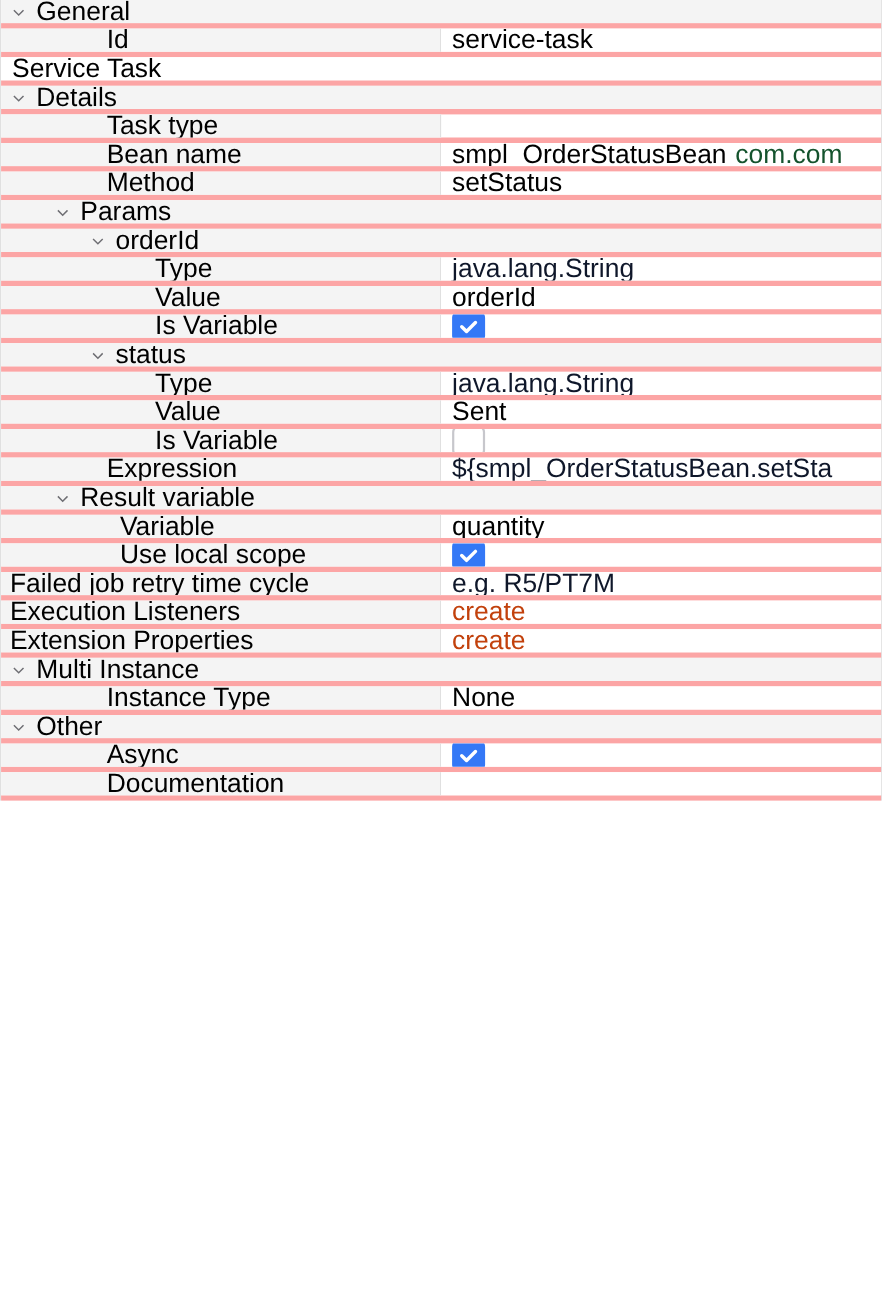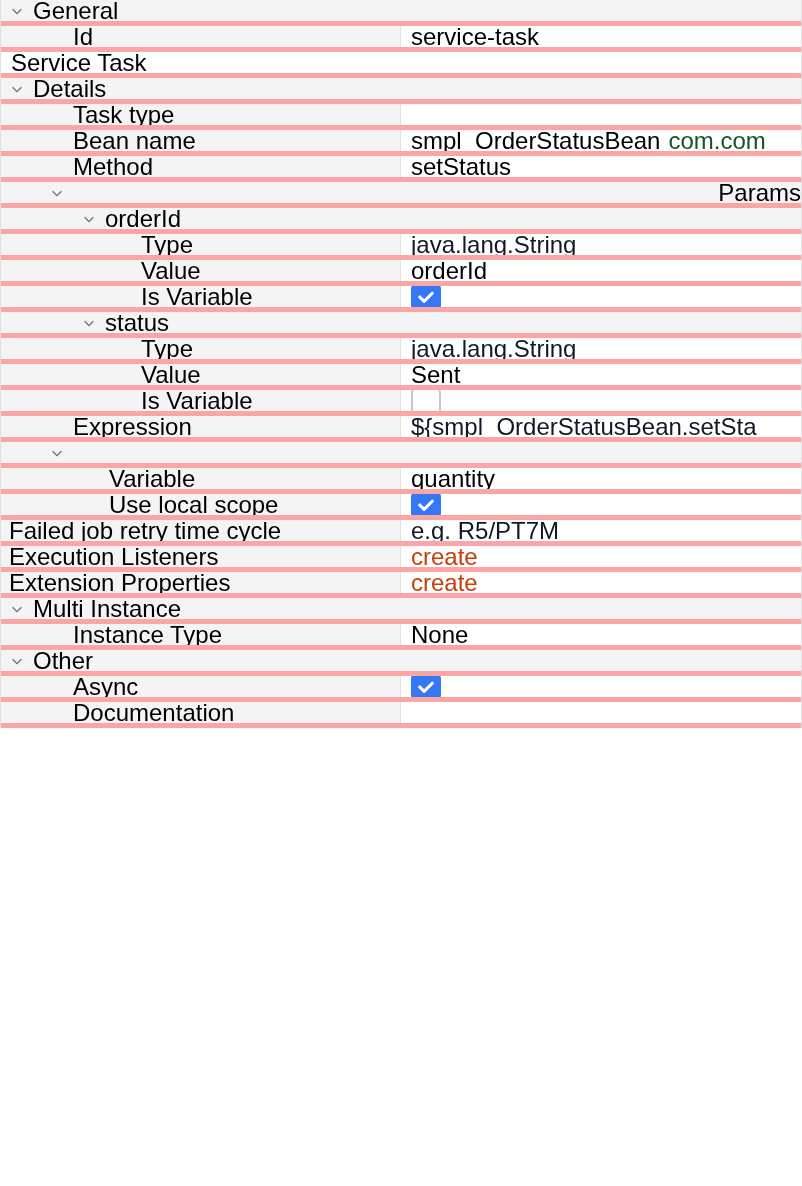--- a/index.html
+++ b/index.html
@@ -59,24 +59,24 @@
     height: 16px;
     margin-left: 8px;
     margin-right: 8px;
     transform: rotate(0deg);
   }
   .chevron svg {
     width: 14px;
     height: 14px;
   }
   .indent-0 { padding-left: 0; }
-  .indent-1 { padding-left: 40px; justify-content: space-between; }
+  .indent-1 { padding-left: 40px; }
   .indent-2 { padding-left: 72px; }
   .indent-plain-0 { padding-left: 8px; }
-  .indent-plain-1 { padding-left: 72px; }
+  .indent-plain-1 { padding-left: 96px; }
   .indent-plain-2 { padding-left: 108px; }
   .indent-plain-3 { padding-left: 140px; }
   .checkbox {
     width: 30px;
     height: 30px;
     border-radius: 7px;
     display: inline-flex;
     align-items: center;
     justify-content: center;
     flex-shrink: 0;
@@ -226,20 +226,21 @@
     <div class="value muted">${smpl_OrderStatusBean.setSta</div>
   </div>
 
   <div class="row">
     <div class="label full indent-1">
       <span class="chevron">
         <svg viewBox="0 0 16 16">
             <path d="M3 6l5 5 5-5" fill="none" stroke="#6e6e73" stroke-width="1.5"></path>
           </svg>
       </span>
+      <span>Result variable</span>
     </div>
   </div>
 
   <div class="row">
     <div class="label indent-plain-2">Variable</div>
     <div class="value">quantity</div>
   </div>
 
   <div class="row">
     <div class="label indent-plain-2">Use local scope</div>

